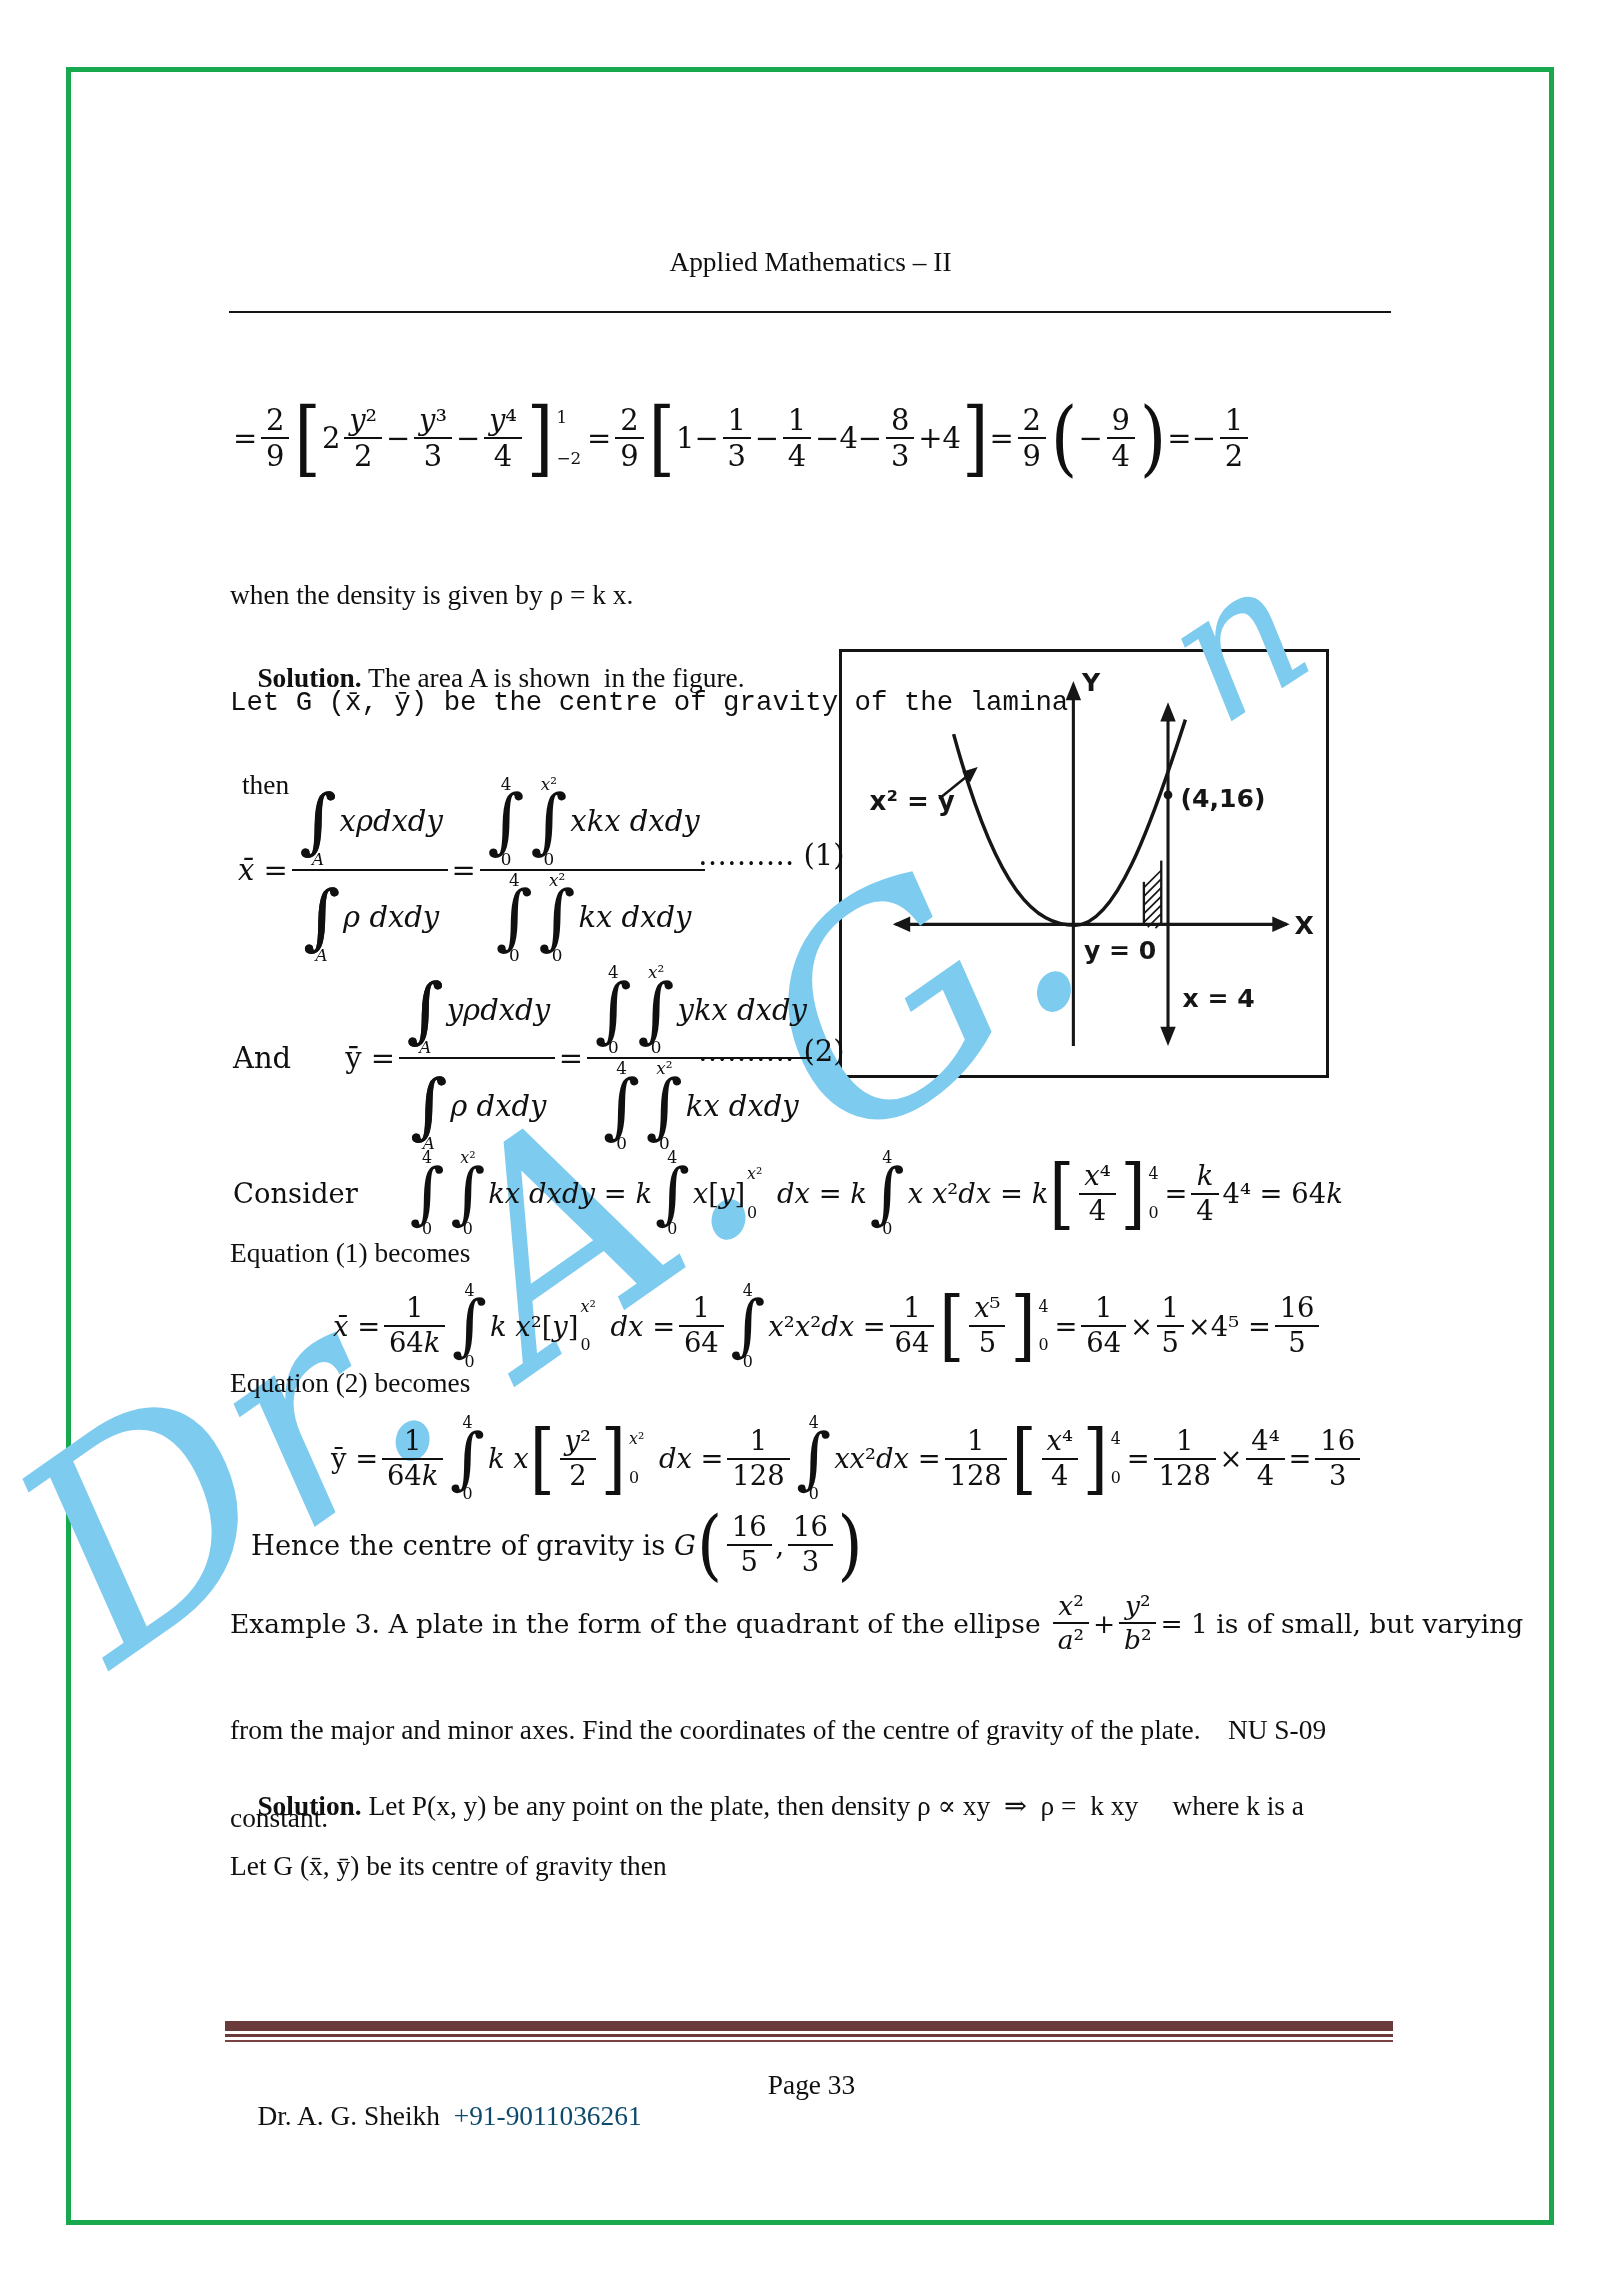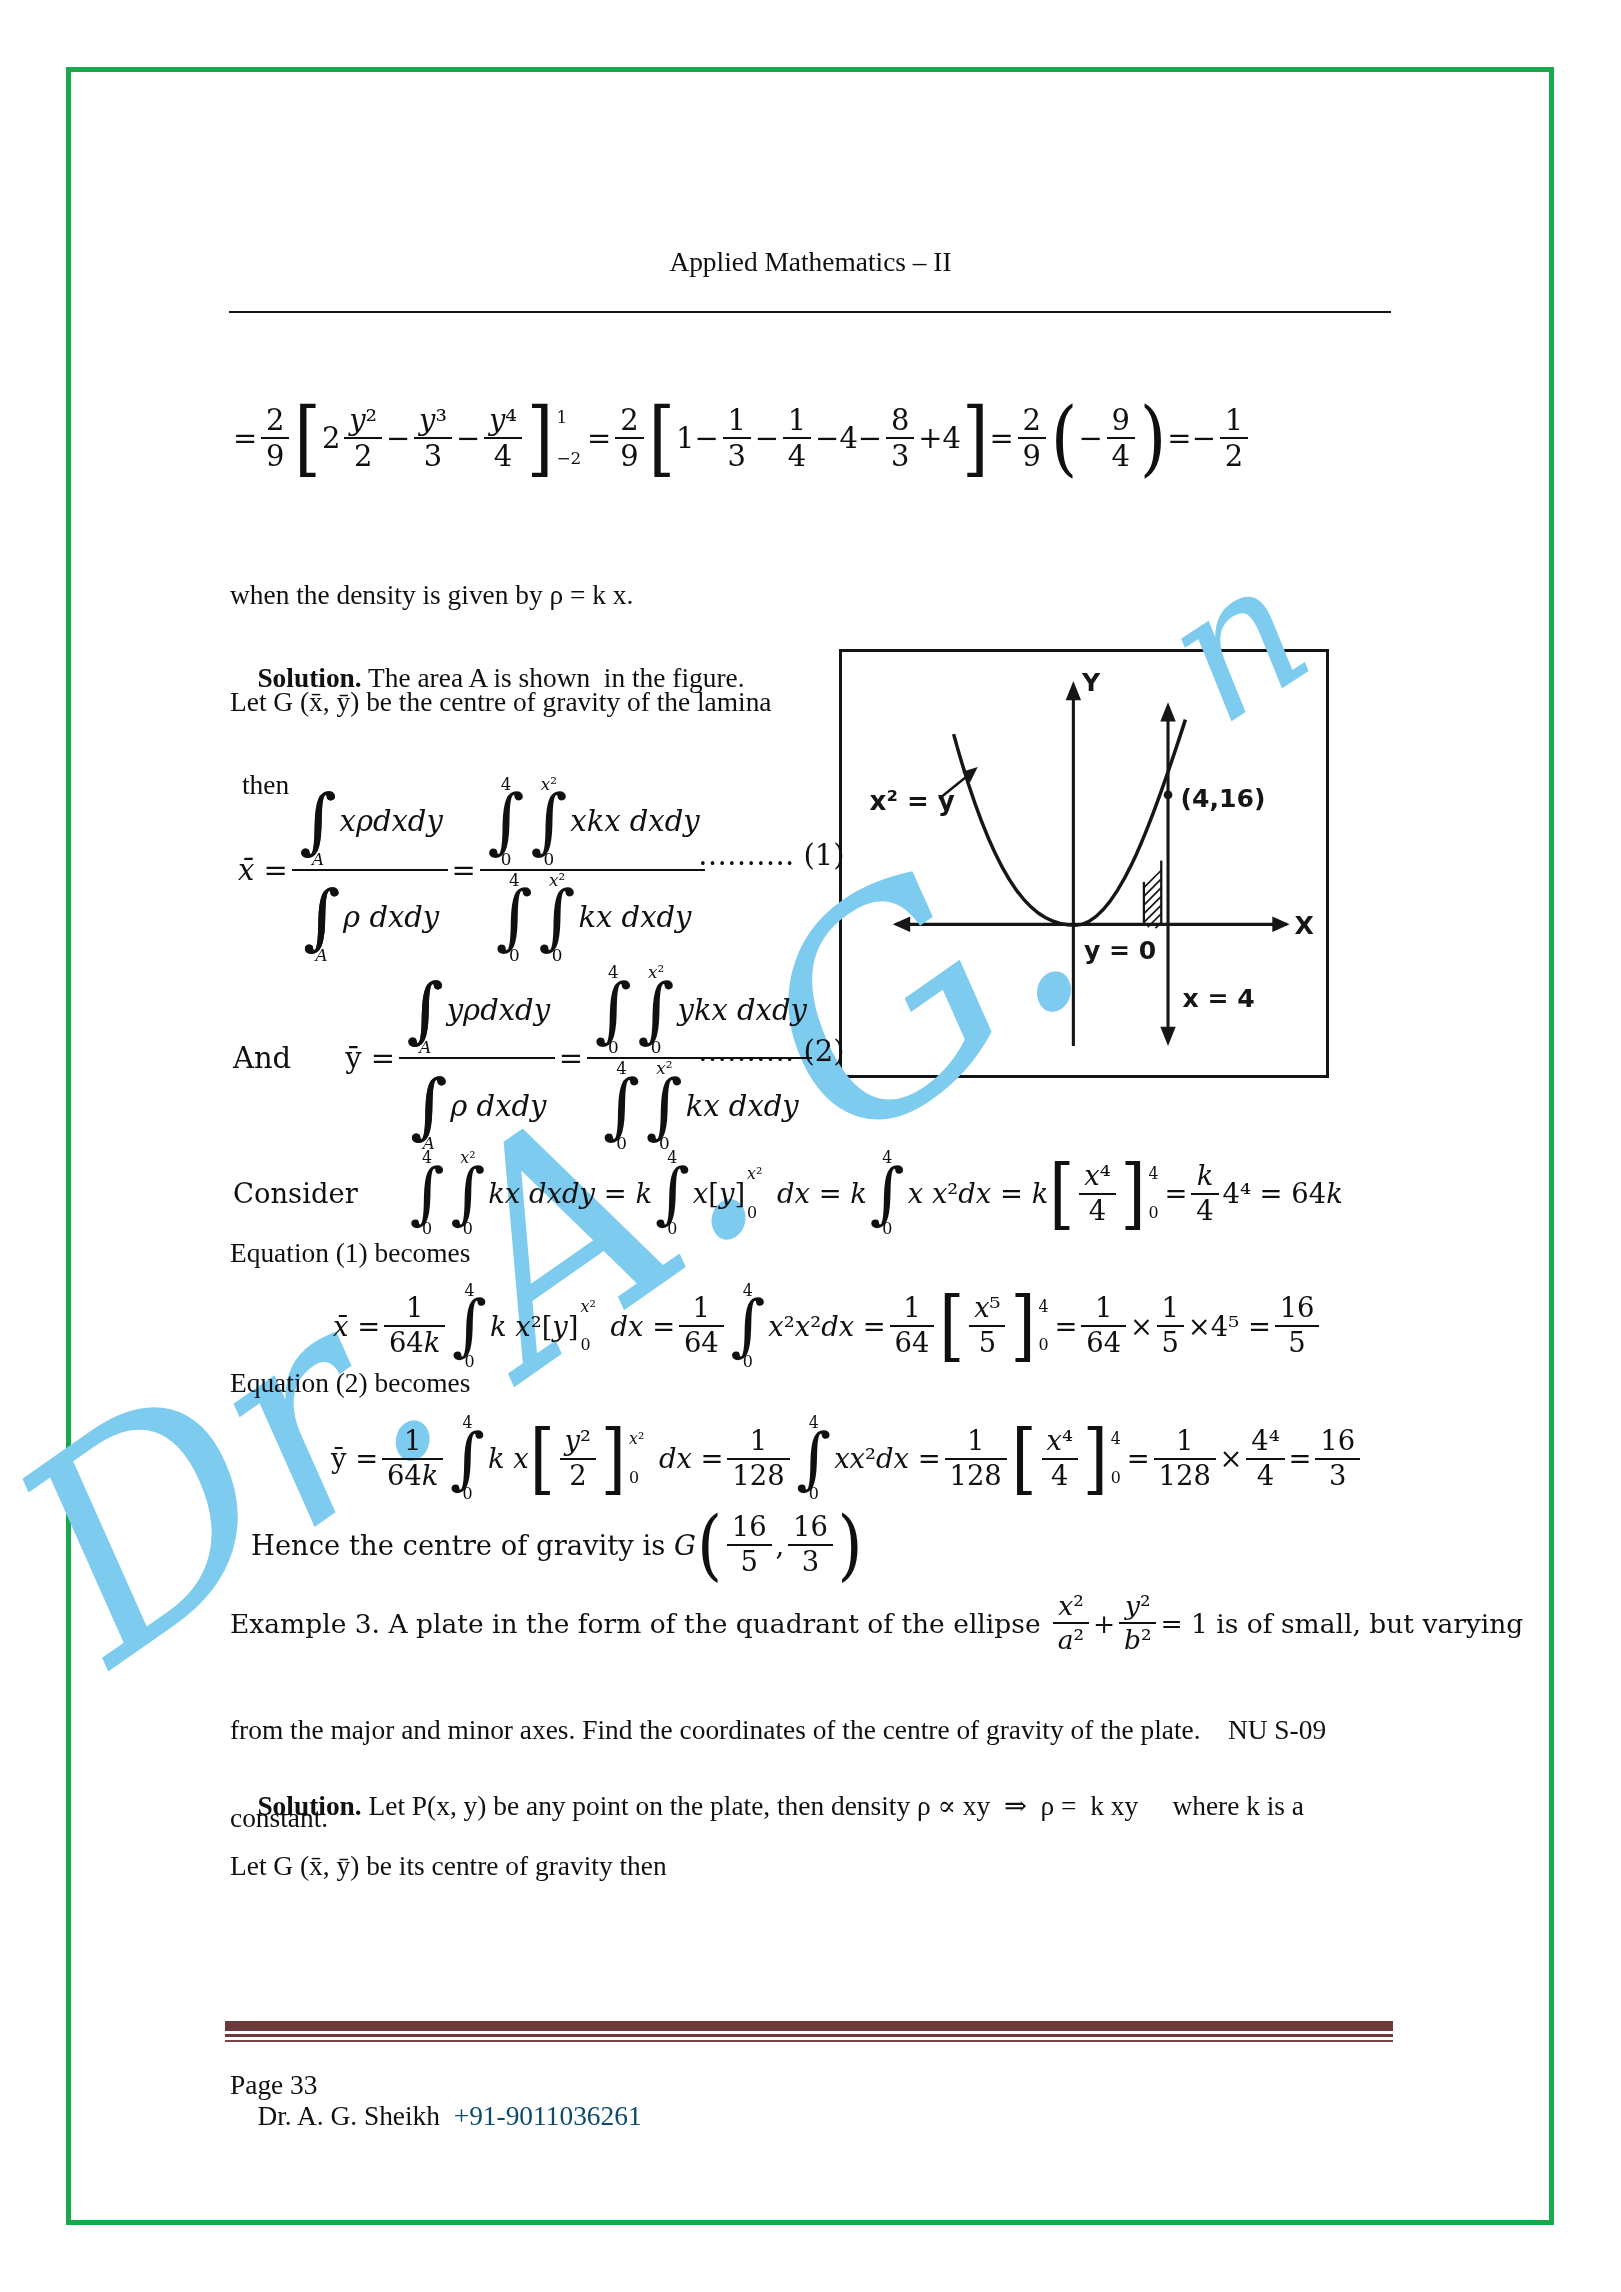--- a/index.html
+++ b/index.html
@@ -43,21 +43,21 @@
   .figure-box{position:absolute;left:839px;top:649px;width:490px;height:429px;box-sizing:border-box;
         border:3.9px solid #141414;background:#ffffff;z-index:1;}
   .figure-box svg{width:100%;height:100%;}
   .figure-box text{font-family:"DejaVu Sans",sans-serif;font-weight:bold;fill:#161616;}
   
   .footer-bar1{position:absolute;left:225px;top:2021px;width:1168px;height:9.8px;background:#6b3a3a;z-index:3;}
   .footer-bar2{position:absolute;left:225px;top:2034px;width:1168px;height:2.9px;background:#6b3a3a;z-index:3;}
   .footer-bar3{position:absolute;left:225px;top:2040px;width:1168px;height:2px;background:#7a4343;z-index:3;}
   .footer-left{position:absolute;left:230px;top:2070px;font-size:27.4px;white-space:pre;z-index:3;}
   .footer-left .phone{color:#0c4a6e;}
-  .footer-right{position:absolute;left:230px;top:2070px;width:1163px;text-align:left;font-size:27.4px;z-index:3;}
+  .footer-right{position:absolute;left:230px;top:2070px;width:1163px;text-align:center;font-size:27.4px;z-index:3;}
 </style>
 </head>
 <body>
 
 <div class="page">
 
   <div class="green-border"></div>
 
   <div class="watermark">Dr. A. G.</div>
   <div class="watermark-swoosh">n</div>
@@ -97,21 +97,21 @@
       <span class="ms"><span>=−</span></span>
       <span class="frac"><span class="num"><span>1</span></span><span class="den"><span>2</span></span></span>
     </div>
 
   <div class="para" style="left:230px;top:580px;text-align:right;">when the density is given by ρ = k x.</div>
 
   <div class="para" style="left:230px;top:632px;">
     <span class="lead">Solution.</span><span> The area A is shown  in the figure.</span>
   </div>
 
-  <div class="para" style="left:230px;top:687px;">Let G (x̄, ȳ) be the centre of gravity of the lamina</div>
+  <div class="para" style="left:230px;top:687px;font-family:Liberation Mono, monospace;">Let G (x̄, ȳ) be the centre of gravity of the lamina</div>
   <div class="para" style="left:242px;top:770px;">then</div>
 
   <div class="figure-box">
     <svg viewBox="0 0 500 438">
 
       <line x1="55" y1="282" x2="460" y2="282" stroke="#161616" stroke-width="3.2"></line>
       <polygon points="52,282 70,274 70,290" fill="#161616"></polygon>
       <polygon points="463,282 445,274 445,290" fill="#161616"></polygon>
 
       <line x1="239" y1="40" x2="239" y2="408" stroke="#161616" stroke-width="3.2"></line>

